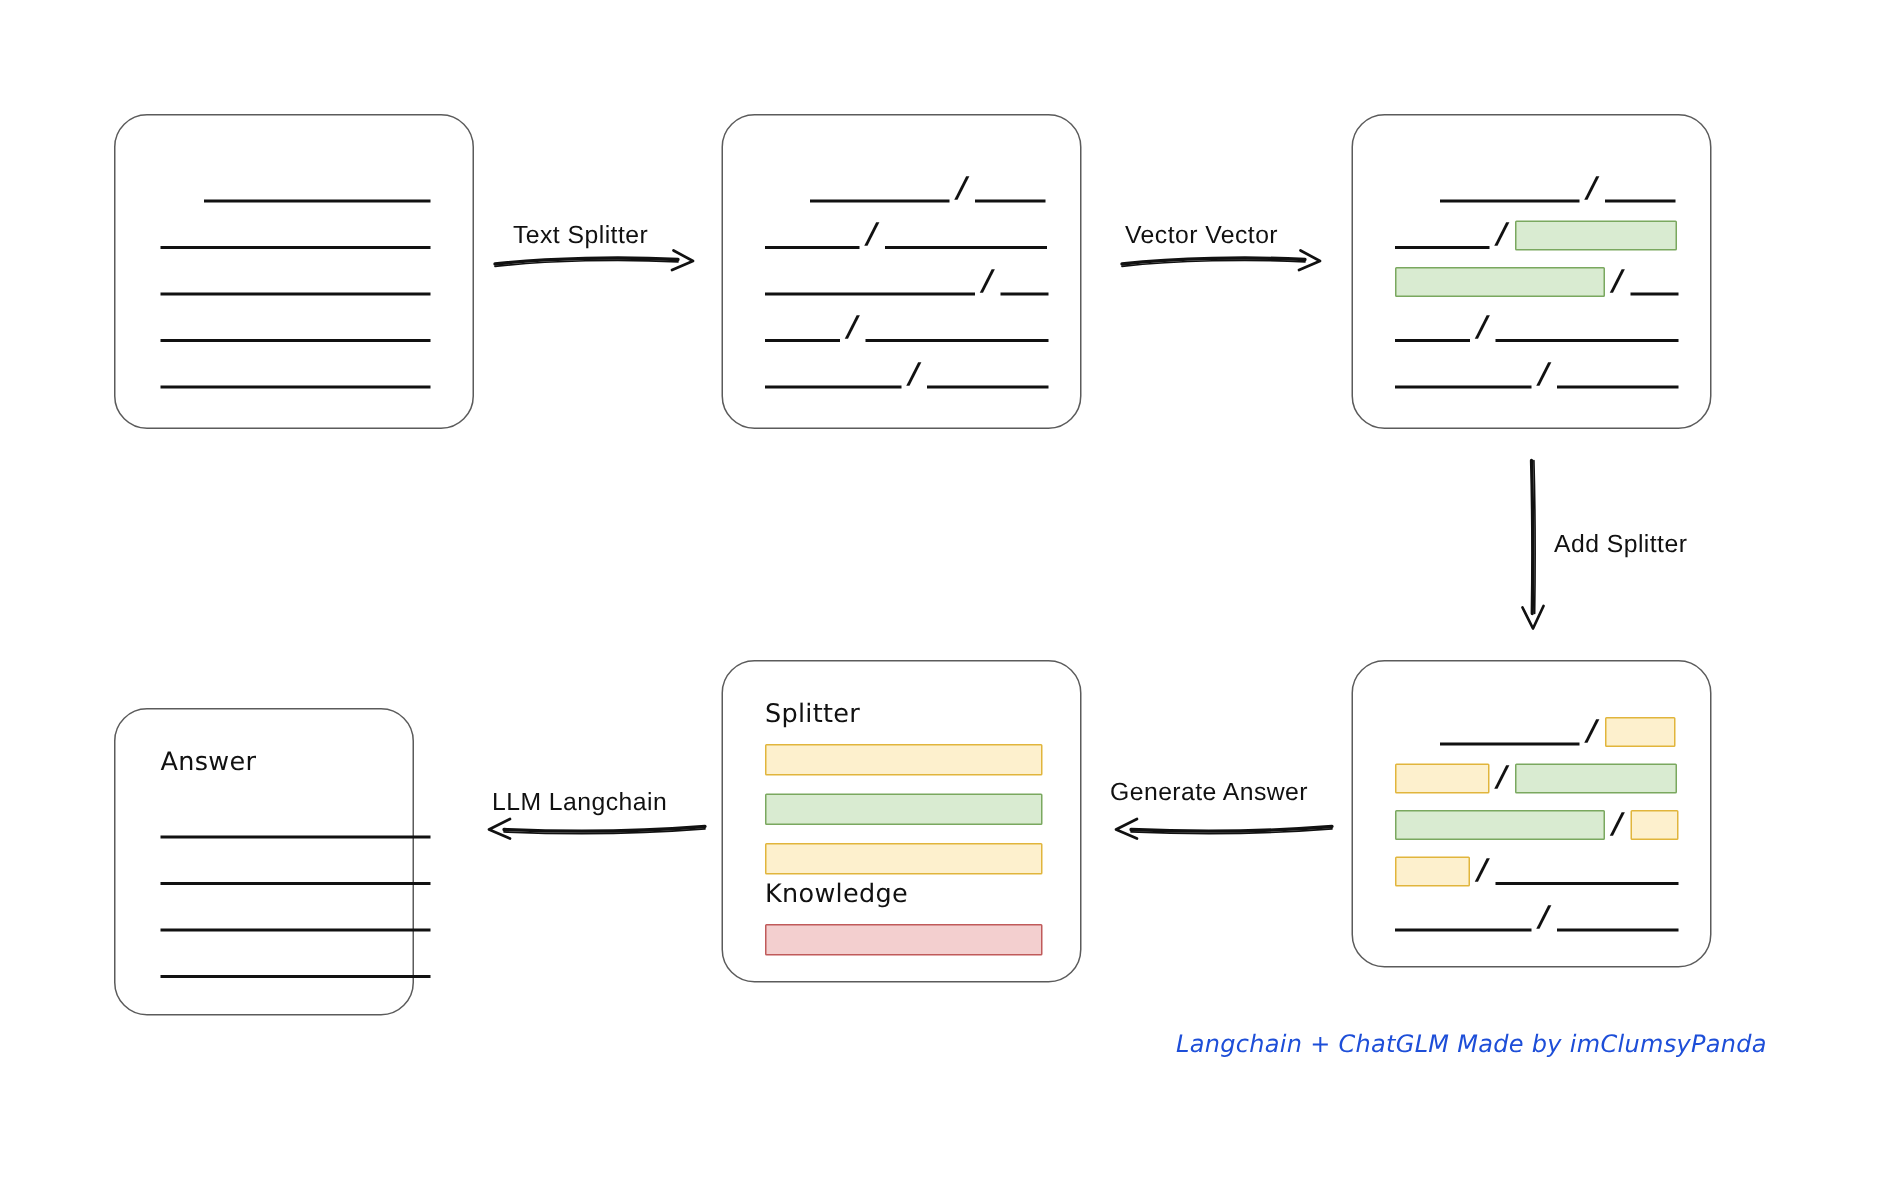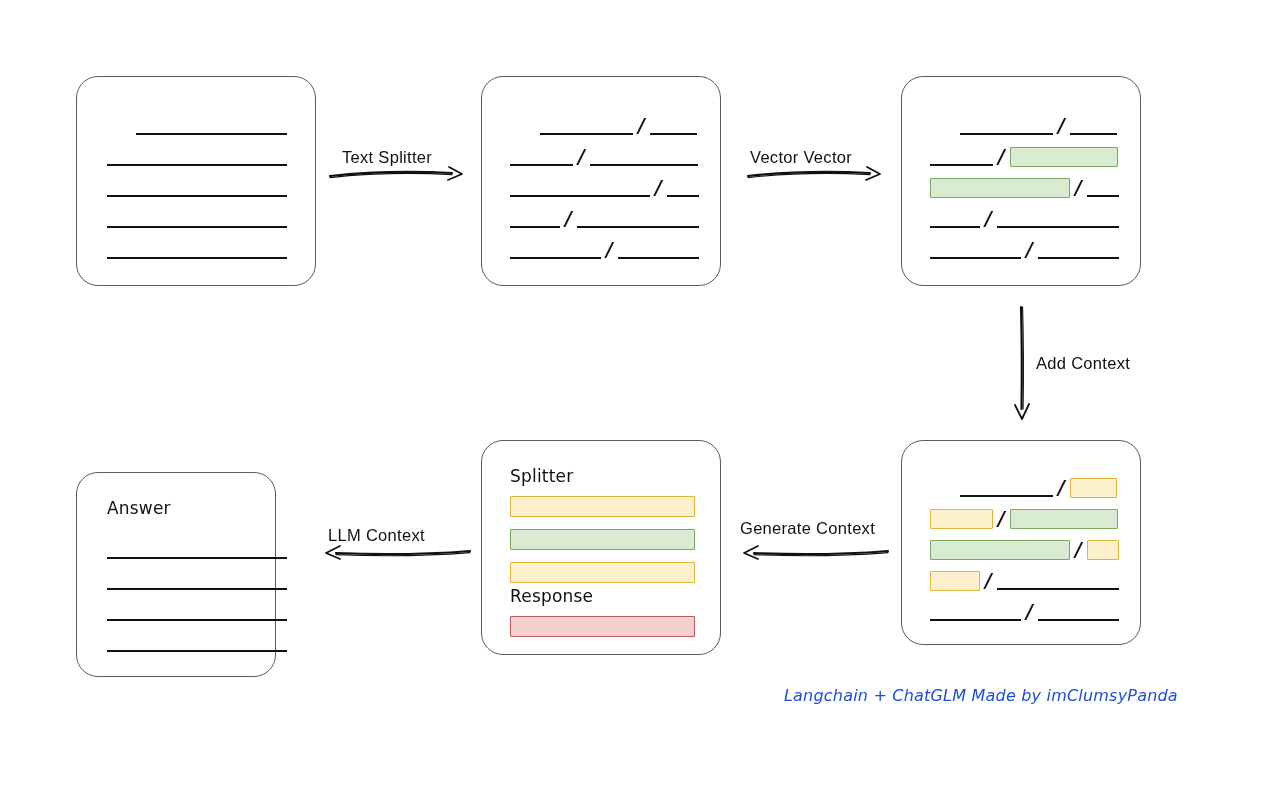--- a/index.html
+++ b/index.html
@@ -226,21 +226,21 @@
       </div>
   </div>
 
   <div class="arrow-wrap" style="left:1009px; top:305px; width:28px; height:116px;">
     <svg width="28" height="116" viewBox="0 0 28 116" aria-hidden="true">
       <path d="M12,2 C13,38 13,72 12.5,104" stroke="#111" stroke-width="2.2" fill="none" stroke-linecap="round"></path>
       <path d="M13.6,2 C14.6,38 14.6,72 14.1,104" stroke="#111" stroke-width="1.1" fill="none" stroke-linecap="round"></path>
       <path d="M6,100 L13,114 L20,99" stroke="#111" stroke-width="1.8" fill="none" stroke-linejoin="round" stroke-linecap="round"></path>
     </svg>
   </div>
-  <div class="arrow-label" style="left:1036px; top:354px;">Add Context</div>
+  <div class="arrow-label" style="left:1036px; top:354px;">Add Splitter</div>
 
   <div class="doc-box" style="left:901px; top:440px; width:240px; height:205px;">
     <div class="lines" id="rows-context_added">
         <div class="row" style="top: 36px; left: 28px;">
           <span style="width: 30px; flex: 0 0 auto;"></span>
           <span class="seg" style="width: 93px; flex: 0 0 auto;"></span>
           <span class="slash" style="flex: 0 0 auto;">/</span>
           <span class="chip yellow" style="width: 47px; flex: 0 0 auto;"></span>
         </div>
         <div class="row" style="top: 67px; left: 28px;">
@@ -266,42 +266,42 @@
       </div>
   </div>
 
   <div class="arrow-wrap" style="left:740px; top:540px; width:150px; height:26px;">
     <svg width="150" height="26" viewBox="0 0 150 26" aria-hidden="true">
       <path d="M148,11 C110,14 60,15 14,13" stroke="#111" stroke-width="2.2" fill="none" stroke-linecap="round"></path>
       <path d="M148,12.6 C110,15.6 60,16.6 14,14.6" stroke="#111" stroke-width="1.1" fill="none" stroke-linecap="round"></path>
       <path d="M18,6 L4,13 L18,19" stroke="#111" stroke-width="1.8" fill="none" stroke-linejoin="round" stroke-linecap="round"></path>
     </svg>
   </div>
-  <div class="arrow-label" style="left:740px; top:519px;">Generate Context</div>
+  <div class="arrow-label" style="left:740px; top:519px;">Generate Answer</div>
 
   <div class="doc-box" style="left:481px; top:440px; width:240px; height:215px;">
     <div class="box-heading" style="left:28px; top:25px;">Splitter</div>
 
     <div class="bar yellow" style="left:28px; top:55px; width:185px;"></div>
     <div class="bar green" style="left:28px; top:88px; width:185px;"></div>
     <div class="bar yellow" style="left:28px; top:121px; width:185px;"></div>
 
-    <div class="box-heading" style="left:28px; top:145px;">Response</div>
+    <div class="box-heading" style="left:28px; top:145px;">Knowledge</div>
 
     <div class="bar red" style="left:28px; top:175px; width:185px;"></div>
   </div>
 
   <div class="arrow-wrap" style="left:322px; top:540px; width:150px; height:26px;">
     <svg width="150" height="26" viewBox="0 0 150 26" aria-hidden="true">
       <path d="M148,11 C110,14 60,15 14,13" stroke="#111" stroke-width="2.2" fill="none" stroke-linecap="round"></path>
       <path d="M148,12.6 C110,15.6 60,16.6 14,14.6" stroke="#111" stroke-width="1.1" fill="none" stroke-linecap="round"></path>
       <path d="M18,6 L4,13 L18,19" stroke="#111" stroke-width="1.8" fill="none" stroke-linejoin="round" stroke-linecap="round"></path>
     </svg>
   </div>
-  <div class="arrow-label" style="left:328px; top:526px;">LLM Context</div>
+  <div class="arrow-label" style="left:328px; top:526px;">LLM Langchain</div>
 
   <div class="doc-box" style="left:76px; top:440px; width:200px; height:205px;margin-top:32px;">
     <div class="box-heading" style="left:30px; top:25px;">Answer</div>
     <div class="lines" id="rows-answer">
         <div class="row" style="top: 66px; left: 30px;">
           <span class="seg" style="width: 180px; flex: 0 0 auto;"></span>
         </div>
         <div class="row" style="top: 97px; left: 30px;">
           <span class="seg" style="width: 180px; flex: 0 0 auto;"></span>
         </div>

